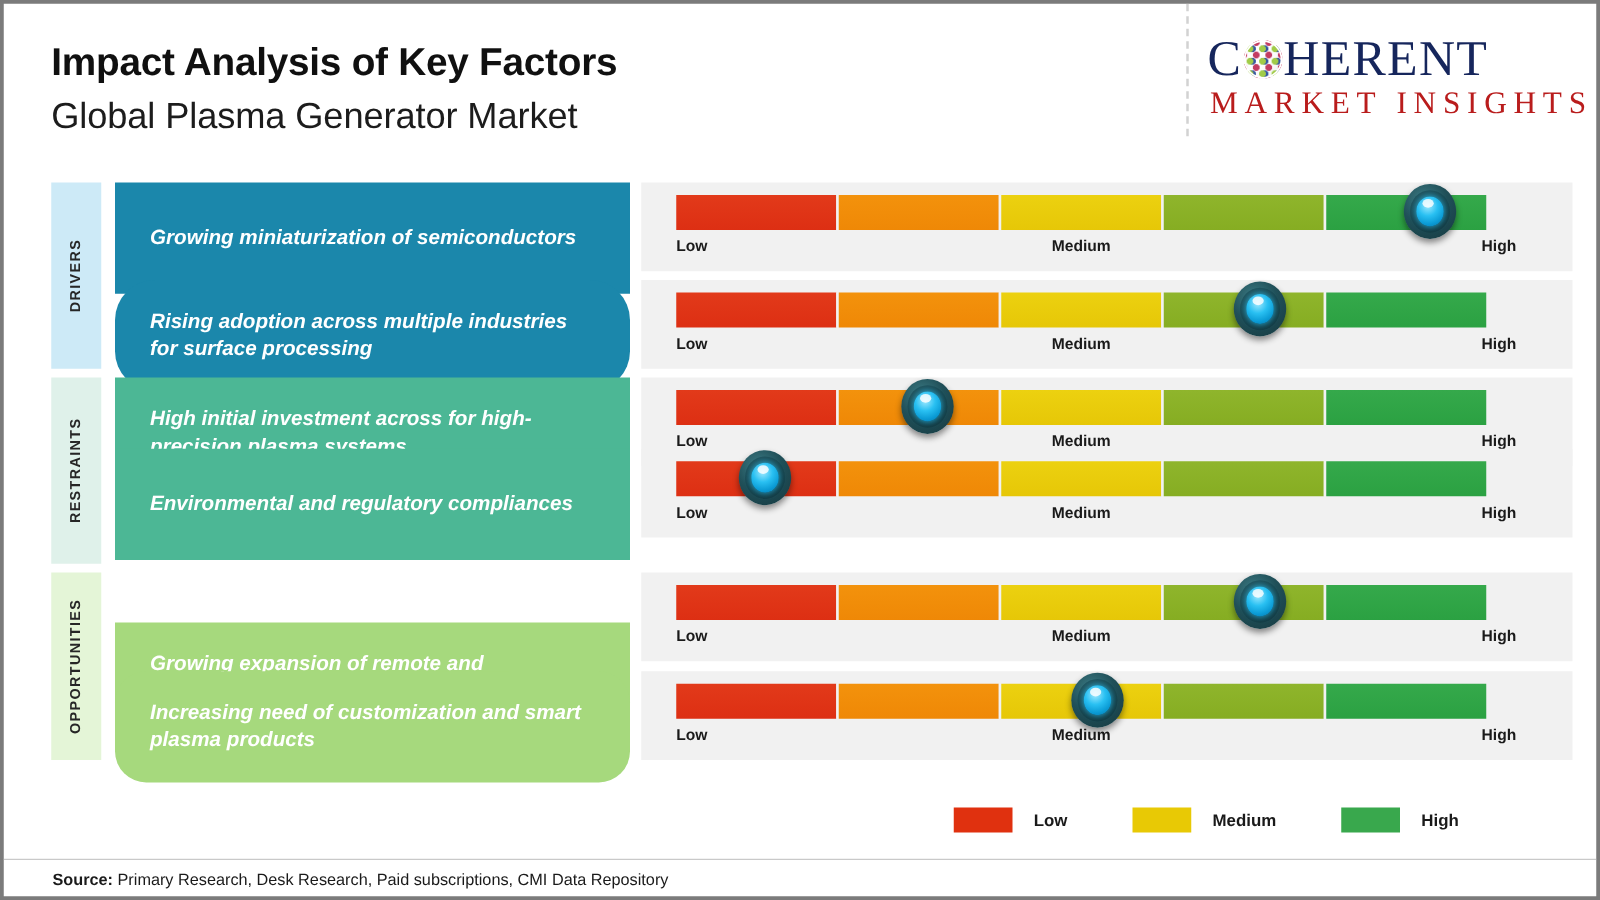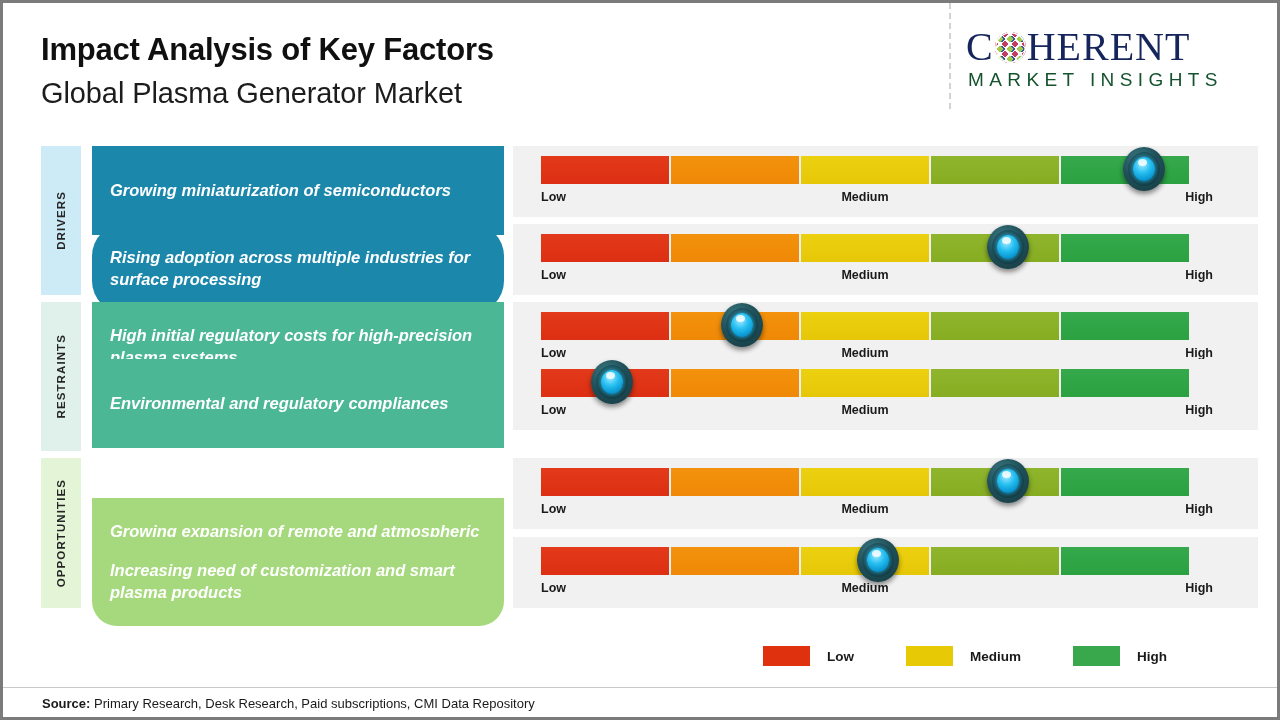--- a/index.html
+++ b/index.html
@@ -60,40 +60,40 @@
     background-repeat: repeat;
     opacity: 0.95;
   }
   #logo-globe::after {
     content: "";
     position: absolute; inset: 0;
     border-radius: 50%;
     box-shadow: inset 0 0 0 1.5px #ffffff;
   }
   #logo-tag {
-    font-family: Liberation Sans, sans-serif;
-    font-size: 19px; color: #14532d; letter-spacing: 5.4px;
+    font-family: Liberation Serif, serif;
+    font-size: 25px; color: #b91c1c; letter-spacing: 5.4px;
     margin-top: 2px; margin-left: 2px; white-space: nowrap;
   }
 
   
   .row { position: absolute; left: 0; height: 77px; width: 1274px; }
   .cat-strip {
     position: absolute; left: 38px; width: 40px;
     display: flex; align-items: center; justify-content: center;
   }
   .cat-label {
     writing-mode: vertical-rl; transform: rotate(180deg);
     font-size: 11.5px; font-weight: bold; color: #262626;
     letter-spacing: 1.1px; white-space: nowrap;
   }
   .factor-box {
     position: absolute; left: 89px; width: 412px; height: 89px;
     display: flex; align-items: center;
-    padding: 0 18px;
+    padding: 0 28px;
   }
   .factor-text {
     font-size: 16.5px; font-weight: bold; font-style: italic;
     color: #ffffff; line-height: 1.32;
   }
 
   
   .gauge-panel {
     position: absolute; left: 510px; width: 745px; height: 71px;
     background: #f1f1f1;
@@ -245,21 +245,21 @@
           <div class="marker" style="left: 494.56px; top: 24px;">
             <div class="ring-outer"></div>
             <div class="ring-mid"></div>
             <div class="core"></div>
             <div class="glint"></div>
           </div>
         </div>
       </div>
       <div class="row" style="top: 299px;">
         <div class="factor-box" style="background: rgb(76, 183, 149);">
-          <div class="factor-text">High initial regulatory costs for high-precision plasma systems</div>
+          <div class="factor-text">High initial investment across for high-precision plasma systems</div>
         </div>
         <div class="gauge-panel">
           <div class="gauge-bar">
             <div class="seg s1"></div>
             <div class="seg s2"></div>
             <div class="seg s3"></div>
             <div class="seg s4"></div>
             <div class="seg s5"></div>
           </div>
           <div class="scale-labels">

